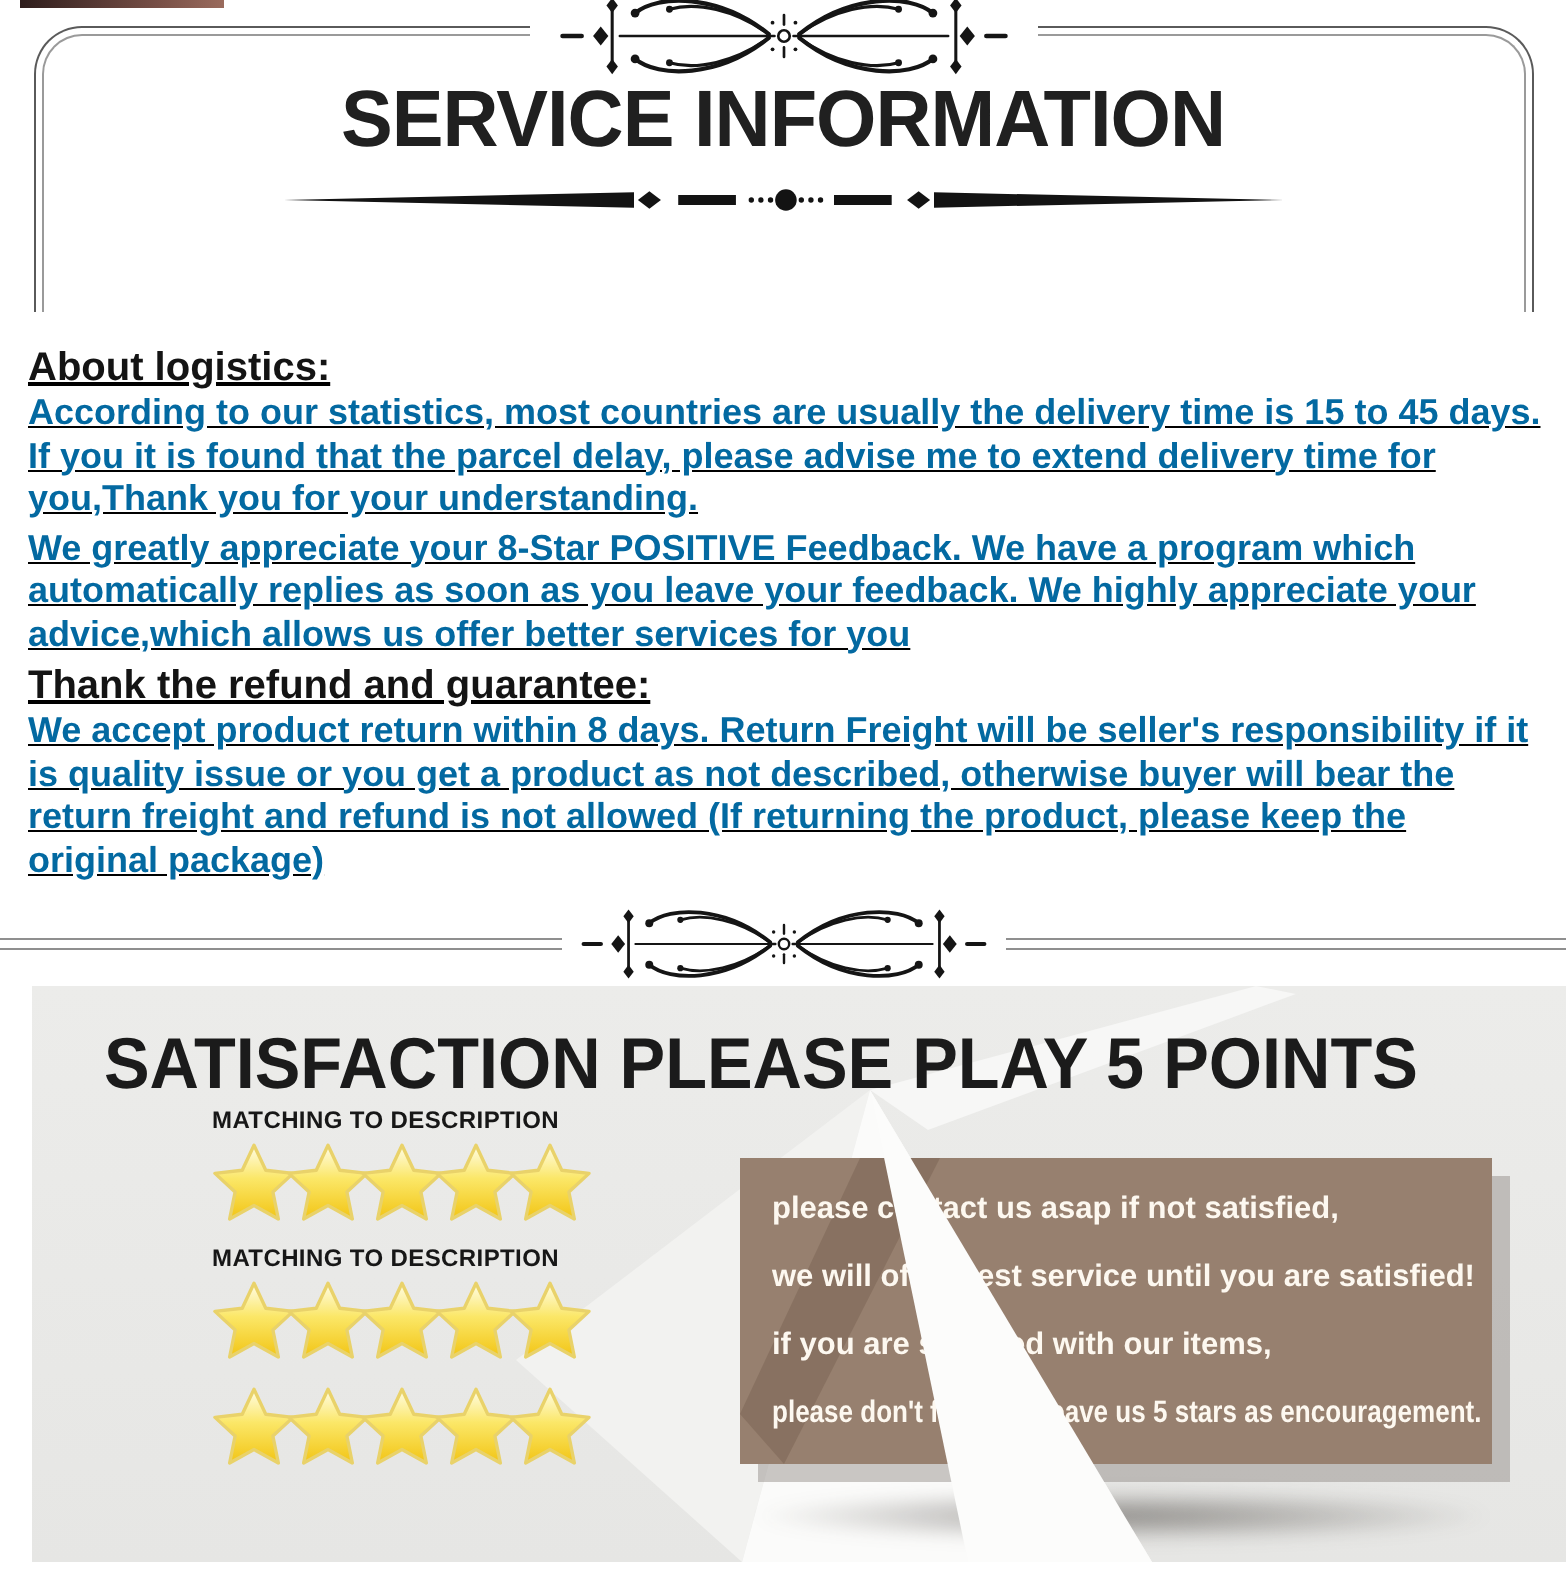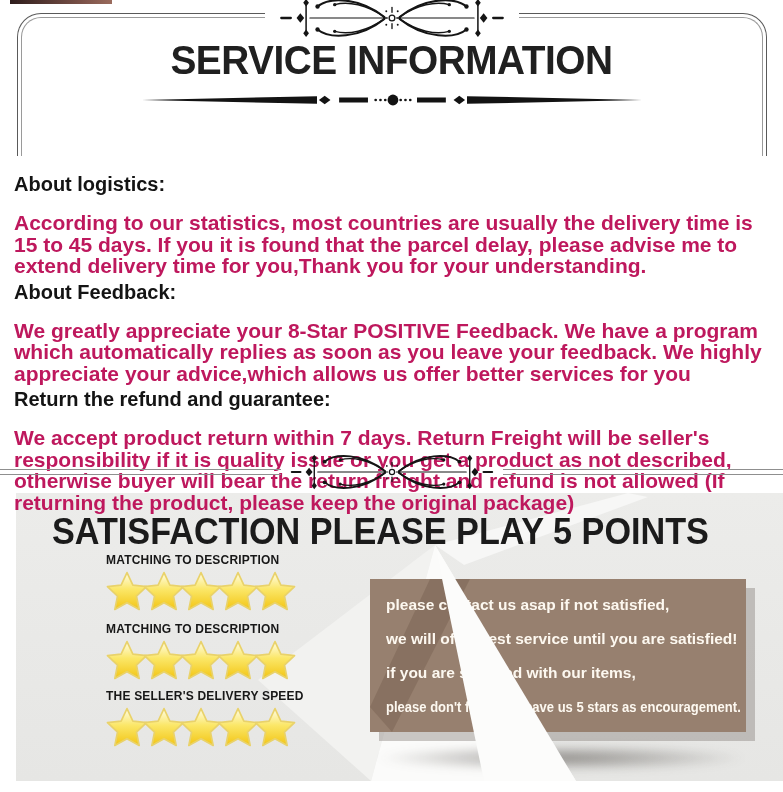--- a/index.html
+++ b/index.html
@@ -25,23 +25,23 @@
     background:#ffffff;padding:0 10px;z-index:3;line-height:0;}
 
   .page-title{position:absolute;left:0;right:0;top:38px;text-align:center;
     font-size:40px;font-weight:bold;color:#202020;letter-spacing:-.5px;
     transform:scaleX(.97);z-index:2;}
 
   .title-divider{position:absolute;left:50%;transform:translateX(-50%);top:92px;
     z-index:2;line-height:0;}
 
   
-  .about{position:absolute;left:14px;top:172px;width:758px;z-index:2;}
+  .about{position:absolute;left:14px;top:172px;width:758px;z-index:2;text-decoration:underline;}
   .about h3{margin:0;padding:0;font-size:20px;font-weight:bold;color:#141414;line-height:24px;}
-  .about p{margin:16px 0 3px 0;padding:0;font-size:21px;font-weight:bold;color:#be185d;line-height:21.5px;}
+  .about p{margin:0 0 3px 0;padding:0;font-size:18px;font-weight:bold;color:#0369a1;line-height:21.5px;}
 
   
   .mid-divider{position:absolute;left:0;right:0;top:452px;height:40px;
     display:flex;align-items:center;z-index:2;}
   .mid-divider .rule{flex:1;height:4px;border-top:1px solid #8f8f8f;border-bottom:1px solid #8f8f8f;}
   .mid-divider .orn{flex:0 0 auto;margin:0 6px;line-height:0;}
 
   
   .panel{position:absolute;left:16px;top:493px;width:767px;height:288px;
     background:linear-gradient(180deg,#ececea,#e6e6e4);overflow:hidden;z-index:1;}
@@ -166,24 +166,23 @@
       <rect x="286" y="5.4" width="30" height="5.2"></rect>
       <path d="M330,8 l6,-4.5 6,4.5 -6,4.5 Z" transform="translate(-6,0)"></path>
       <polygon points="520,8 338,4 338,12"></polygon>
     </g>
   </svg>
 </div>
 
 <div class="about">
   <h3>About logistics:</h3>
   <p>According to our statistics, most countries are usually the delivery time is 15 to 45 days. If you it is found that the parcel delay, please advise me to extend delivery time for you,Thank you for your understanding.</p>
-  <h3>About Feedback:</h3>
   <p>We greatly appreciate your 8-Star POSITIVE Feedback. We have a program which automatically replies as soon as you leave your feedback. We highly appreciate your advice,which allows us offer better services for you</p>
-  <h3>Return the refund and guarantee:</h3>
-  <p>We accept product return within 7 days. Return Freight will be seller's responsibility if it is quality issue or you get a product as not described, otherwise buyer will bear the return freight and refund is not allowed (If returning the product, please keep the original package)</p>
+  <h3>Thank the refund and guarantee:</h3>
+  <p>We accept product return within 8 days. Return Freight will be seller's responsibility if it is quality issue or you get a product as not described, otherwise buyer will bear the return freight and refund is not allowed (If returning the product, please keep the original package)</p>
 </div>
 
 <div class="mid-divider">
   <div class="rule"></div>
   <div class="orn">
     <svg class="flourish-svg" width="210" height="38" viewBox="0 0 240 44">
       <g stroke="#151515" fill="none" stroke-linecap="round">
         <g>
           <line x1="4" y1="22" x2="14" y2="22" stroke-width="2.4"></line>
           <path d="M24,17 l4,5 -4,5 -4,-5 Z" fill="#151515" stroke="none"></path>
@@ -275,21 +274,20 @@
       <svg class="star" viewBox="0 0 40 40">
           <path d="M20 2.5 L25.6 14.4 L38.6 15.9 L29 24.8 L31.6 37.6 L20 31.2 L8.4 37.6 L11 24.8 L1.4 15.9 L14.4 14.4 Z" fill="url(#starGrad)" stroke="#e9d26a" stroke-width="1.6" stroke-linejoin="round"></path>
         </svg>
       <svg class="star" viewBox="0 0 40 40">
           <path d="M20 2.5 L25.6 14.4 L38.6 15.9 L29 24.8 L31.6 37.6 L20 31.2 L8.4 37.6 L11 24.8 L1.4 15.9 L14.4 14.4 Z" fill="url(#starGrad)" stroke="#e9d26a" stroke-width="1.6" stroke-linejoin="round"></path>
         </svg>
     </div>
   </div>
 
   <div class="rate-row row3">
-    <div class="rate-label">THE SELLER'S DELIVERY SPEED</div>
     <div class="stars">
       <svg class="star" viewBox="0 0 40 40">
           <path d="M20 2.5 L25.6 14.4 L38.6 15.9 L29 24.8 L31.6 37.6 L20 31.2 L8.4 37.6 L11 24.8 L1.4 15.9 L14.4 14.4 Z" fill="url(#starGrad)" stroke="#e9d26a" stroke-width="1.6" stroke-linejoin="round"></path>
         </svg>
       <svg class="star" viewBox="0 0 40 40">
           <path d="M20 2.5 L25.6 14.4 L38.6 15.9 L29 24.8 L31.6 37.6 L20 31.2 L8.4 37.6 L11 24.8 L1.4 15.9 L14.4 14.4 Z" fill="url(#starGrad)" stroke="#e9d26a" stroke-width="1.6" stroke-linejoin="round"></path>
         </svg>
       <svg class="star" viewBox="0 0 40 40">
           <path d="M20 2.5 L25.6 14.4 L38.6 15.9 L29 24.8 L31.6 37.6 L20 31.2 L8.4 37.6 L11 24.8 L1.4 15.9 L14.4 14.4 Z" fill="url(#starGrad)" stroke="#e9d26a" stroke-width="1.6" stroke-linejoin="round"></path>
         </svg>

